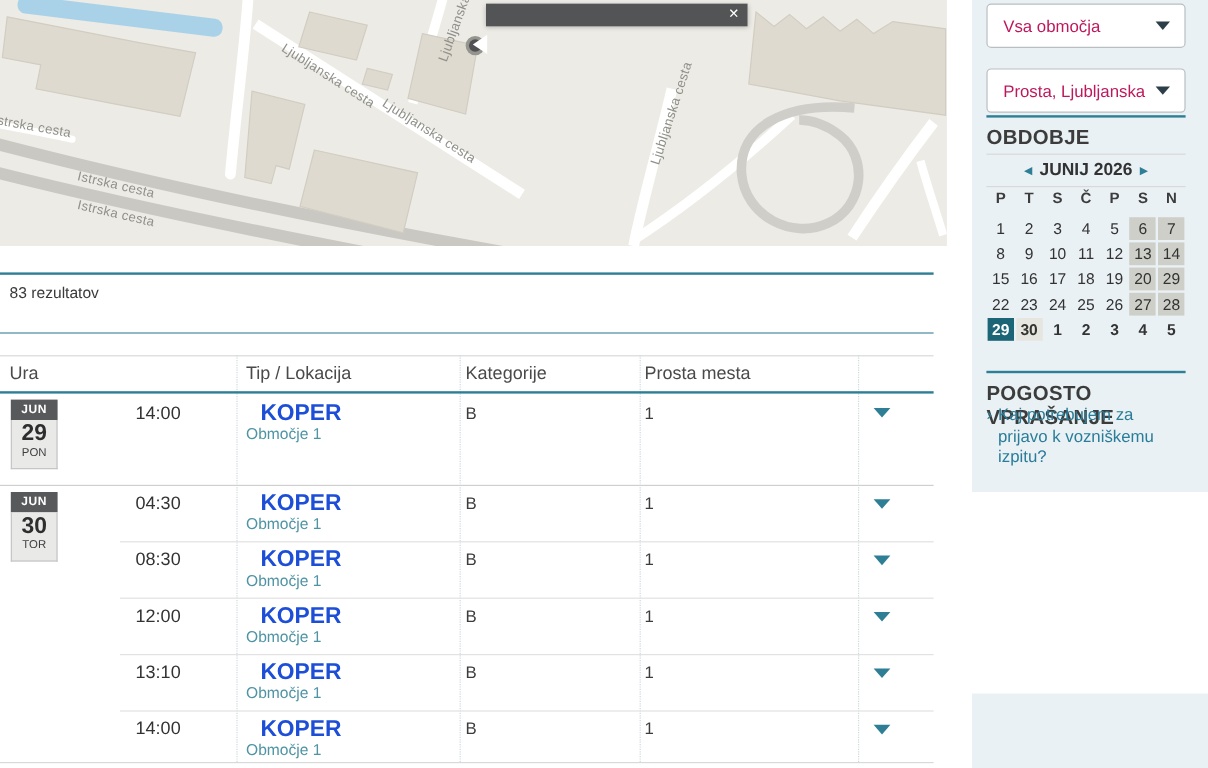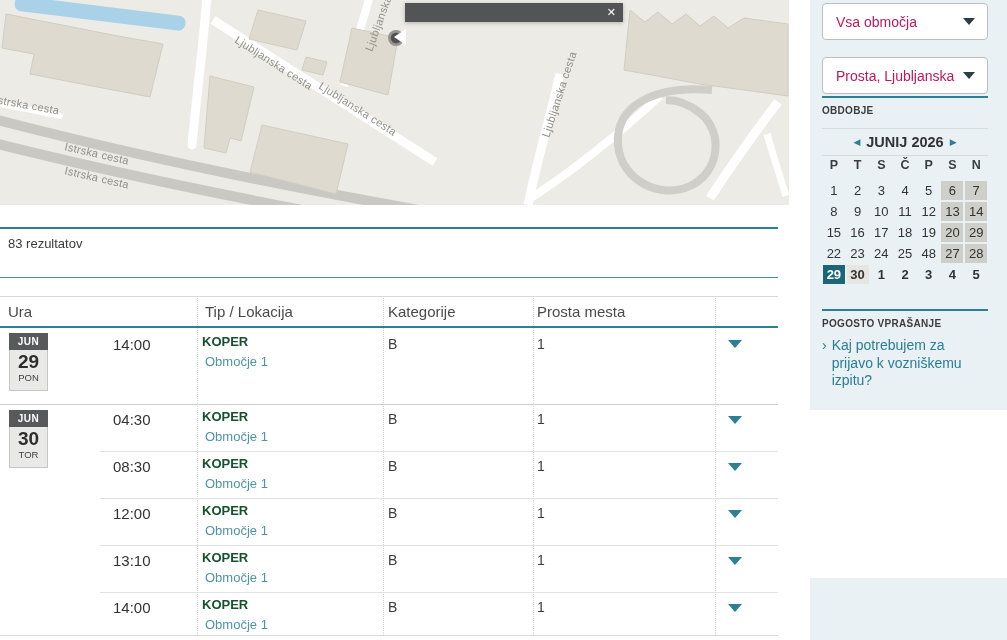--- a/index.html
+++ b/index.html
@@ -31,21 +31,21 @@
   .sep-group       { position:absolute; left:0; width:778px; height:1px; background:#cfcfcf; }
   .sep-inner       { position:absolute; left:100px; width:678px; height:1px; background:#e2e2e2; }
 
   .results-count { position:absolute; left:8px; top:236px; font-size:13px; color:#3a3a3a; }
 
   .th { position:absolute; top:303px; font-size:15px; color:#4a4a4a; }
   .col-dots { position:absolute; top:296px; height:339px; width:0; border-left:1px dotted #ccdade; }
 
   .row { position:absolute; left:0; width:778px; }
   .cell-time { position:absolute; left:113px; font-size:15px; color:#333; }
-  .cell-loc  { position:absolute; left:202px; font-size:13px; font-weight:bold; color:#14532d; }
+  .cell-loc  { position:absolute; left:217px; font-size:19px; font-weight:bold; color:#1d4ed8; }
   .cell-area { position:absolute; left:205px; font-size:13px; color:#4f94a5; }
   .cell-cat  { position:absolute; left:388px; font-size:14px; color:#3c3c3c; }
   .cell-free { position:absolute; left:537px; font-size:14px; color:#3c3c3c; }
   .cell-arrow{ position:absolute; left:728px; width:0; height:0; cursor:pointer;
                border-left:7px solid transparent; border-right:7px solid transparent; border-top:8px solid #2e7e95; }
 
   .date-badge { position:absolute; left:9px; width:39px; text-align:center; }
   .badge-month { height:17px; background:#58595b; color:#fff; font-size:10px; font-weight:bold;
                  line-height:17px; letter-spacing:.5px; }
   .badge-body  { height:41px; background:#e9e9e8; border:1px solid #c6c6c6; border-top:none; padding-top:2px; }
@@ -58,21 +58,21 @@
 
   .select { position:absolute; left:822px; width:166px; height:37px; background:#fff;
             border:1px solid #b9bec0; border-radius:4px; display:flex; align-items:center;
             padding:0 12px 0 13px; cursor:pointer; }
   .select-label { font-size:14px; color:#be185d; flex:1; white-space:nowrap; overflow:hidden; }
   .caret { width:0; height:0; border-left:6px solid transparent; border-right:6px solid transparent;
            border-top:7px solid #2c3e47; }
 
   .side-teal { position:absolute; left:822px; width:166px; height:2px; background:#2e7e95; }
   .side-gray { position:absolute; left:822px; width:166px; height:1px; background:#d9d9d9; }
-  .side-heading { position:absolute; left:822px; font-size:10px; font-weight:bold; color:#3c3c3c; letter-spacing:.3px; }
+  .side-heading { position:absolute; left:822px; font-size:17px; font-weight:bold; color:#3c3c3c; letter-spacing:.3px; }
 
   .cal-nav { position:absolute; left:822px; top:131px; width:166px; height:22px;
              display:flex; align-items:center; justify-content:center; gap:6px; }
   .cal-title { font-size:14.5px; font-weight:bold; color:#333; }
   .cal-arrow { font-size:9px; color:#2e7e95; cursor:pointer; line-height:22px; }
 
   .cal-dayhead { position:absolute; left:822px; top:158px; width:166px; height:20px; display:flex; }
   .cal-dayhead span { flex:1; text-align:center; font-size:12.5px; font-weight:bold; color:#3c3c3c; }
 
   .cal-grid { position:absolute; left:822px; top:180px; width:166px; }
@@ -352,21 +352,21 @@
       <div class="cal-cell">
           <span>23</span>
         </div>
       <div class="cal-cell">
           <span>24</span>
         </div>
       <div class="cal-cell">
           <span>25</span>
         </div>
       <div class="cal-cell">
-          <span>48</span>
+          <span>26</span>
         </div>
       <div class="cal-cell we">
           <span>27</span>
         </div>
       <div class="cal-cell we">
           <span>28</span>
         </div>
     </div>
     <div class="cal-row">
       <div class="cal-cell sel b">

